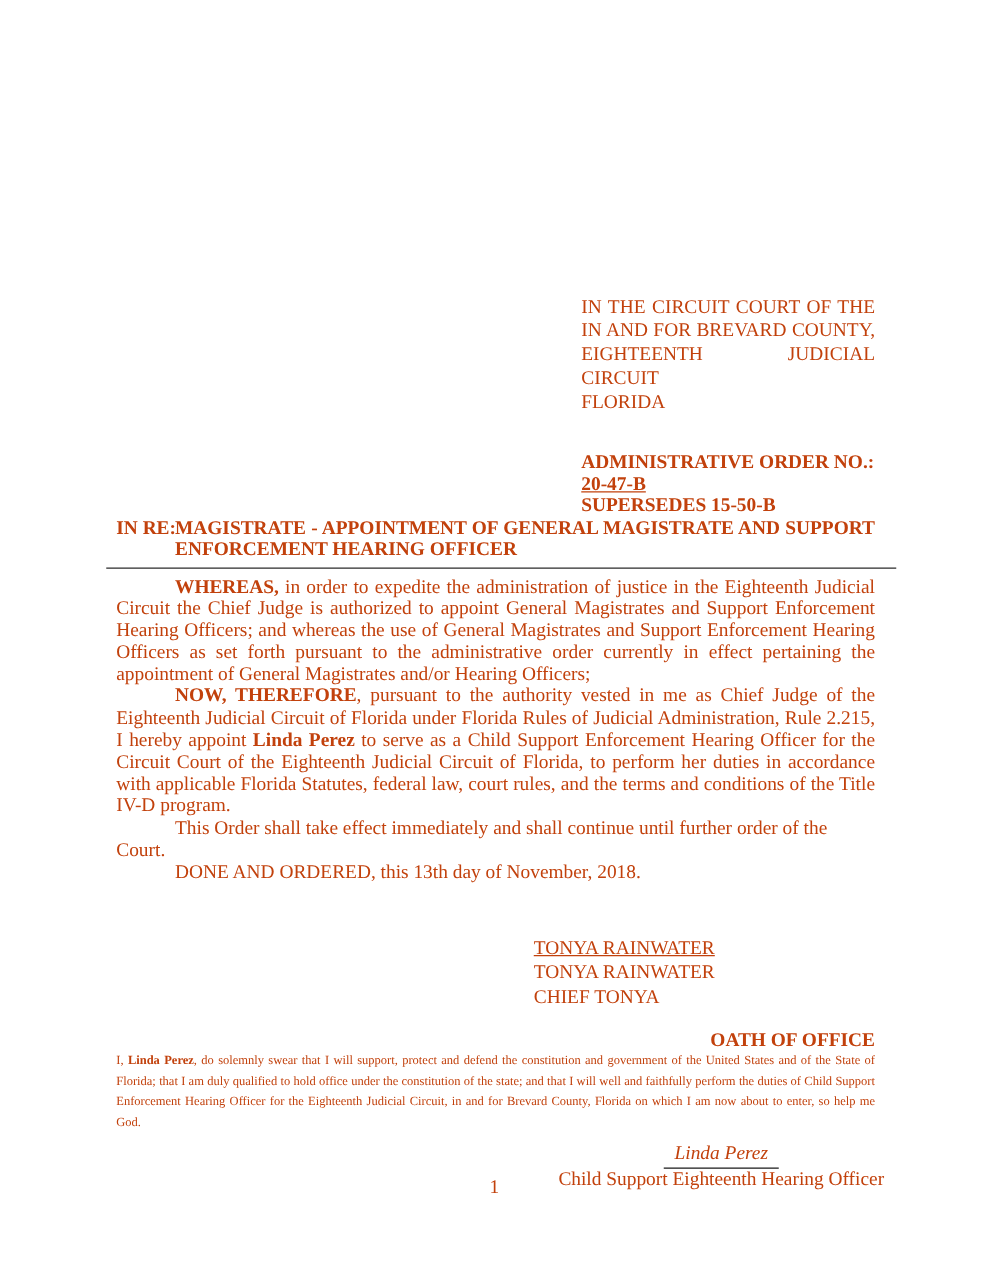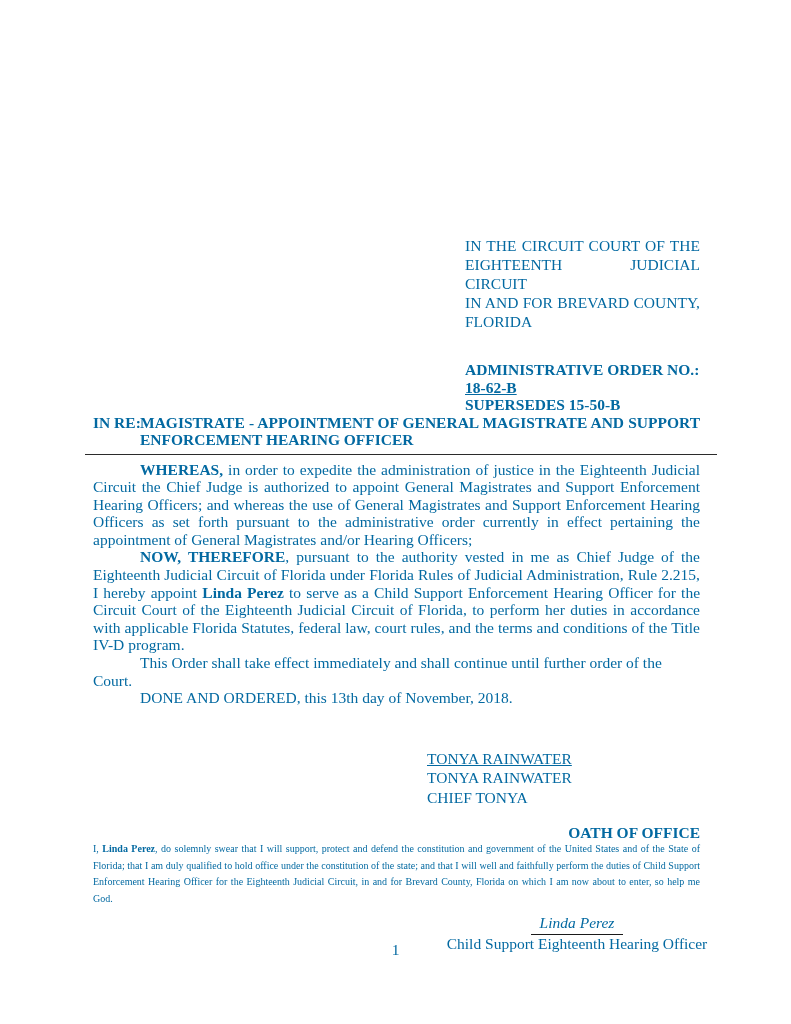--- a/index.html
+++ b/index.html
@@ -11,21 +11,21 @@
     position: relative;
     width: 791px;
     height: 1024px;
     margin: 0 auto;
     background: #ffffff;
     box-sizing: border-box;
     padding: 0 91px 0 93px;
     font-family: "Liberation Serif", "DejaVu Serif", serif;
     font-size: 15.5px;
     line-height: 17.6px;
-    color: #0369a1;
+    color: #c2410c;
     overflow: hidden;
   }
   
   .court-block {
     margin-top: 236px;
     margin-left: 372px;
     width: 235px;
     line-height: 19px;
   }
   .court-line-just {
@@ -118,28 +118,28 @@
     line-height: 17px;
   }
 </style>
 </head>
 <body>
 
 <div class="page">
 
   <div class="court-block">
     <div class="court-line-just">IN THE CIRCUIT COURT OF THE</div>
+    <div class="court-line-just">IN AND FOR BREVARD COUNTY,</div>
     <div class="court-line-just">EIGHTEENTH JUDICIAL CIRCUIT</div>
-    <div class="court-line-just">IN AND FOR BREVARD COUNTY,</div>
     <div>FLORIDA</div>
   </div>
 
   <div class="admin-block">
     <div>ADMINISTRATIVE ORDER NO.:</div>
-    <div class="underlined">18-62-B</div>
+    <div class="underlined">20-47-B</div>
     <div>SUPERSEDES 15-50-B</div>
   </div>
 
   <div class="subject">
     <span class="in-re-label">IN RE:</span>
     <span>MAGISTRATE - APPOINTMENT OF GENERAL MAGISTRATE AND SUPPORT ENFORCEMENT HEARING OFFICER</span>
   </div>
 
   <div class="rule"></div>
 

